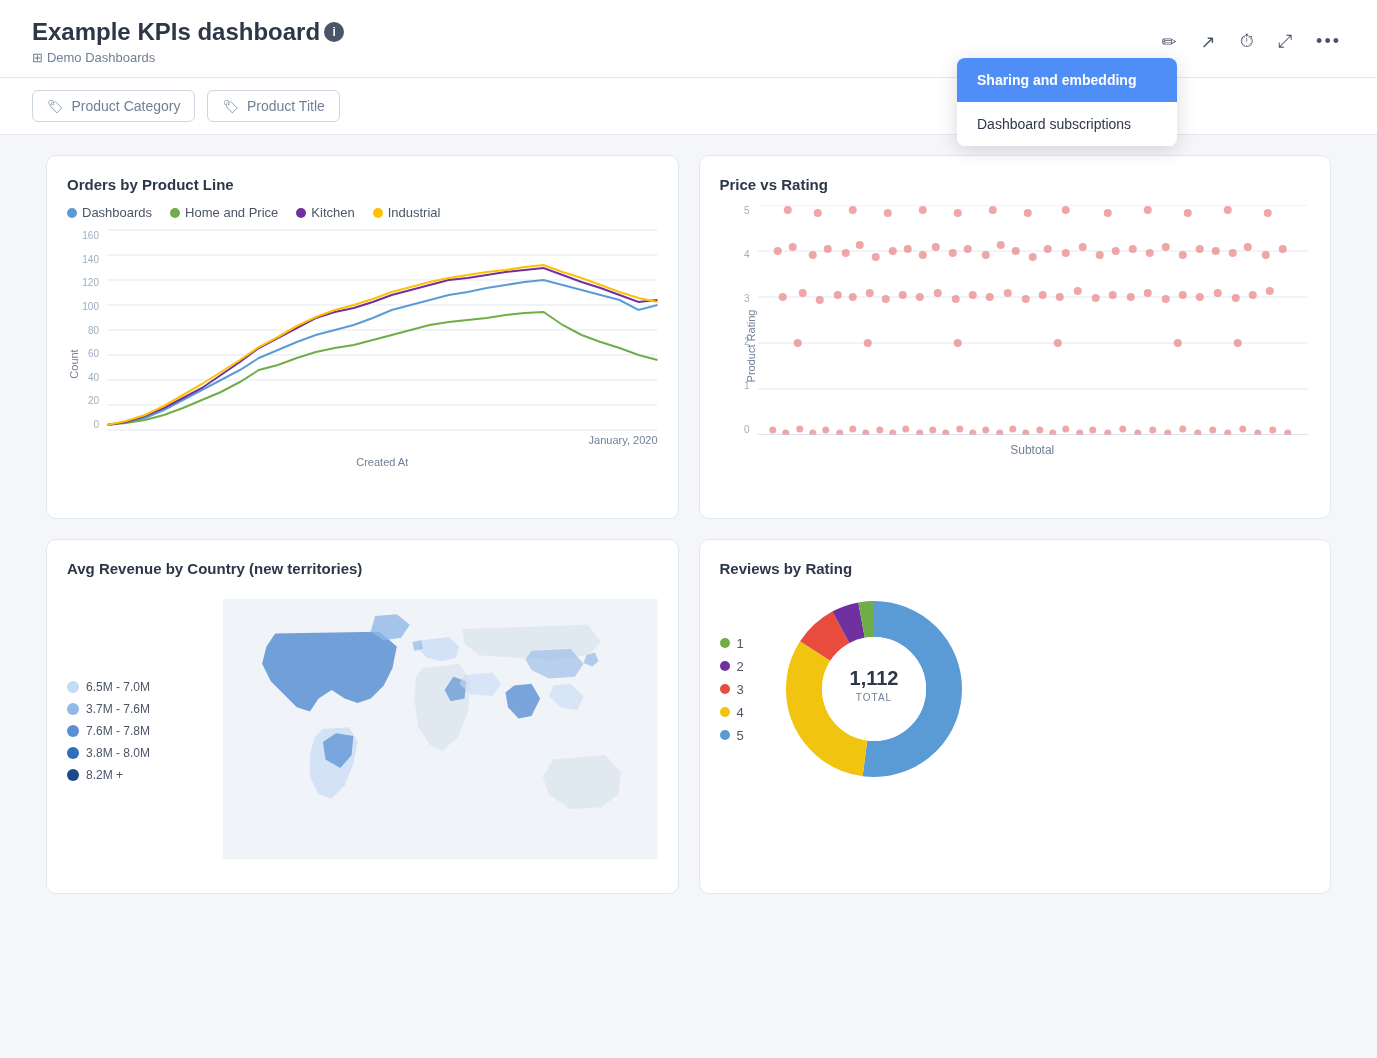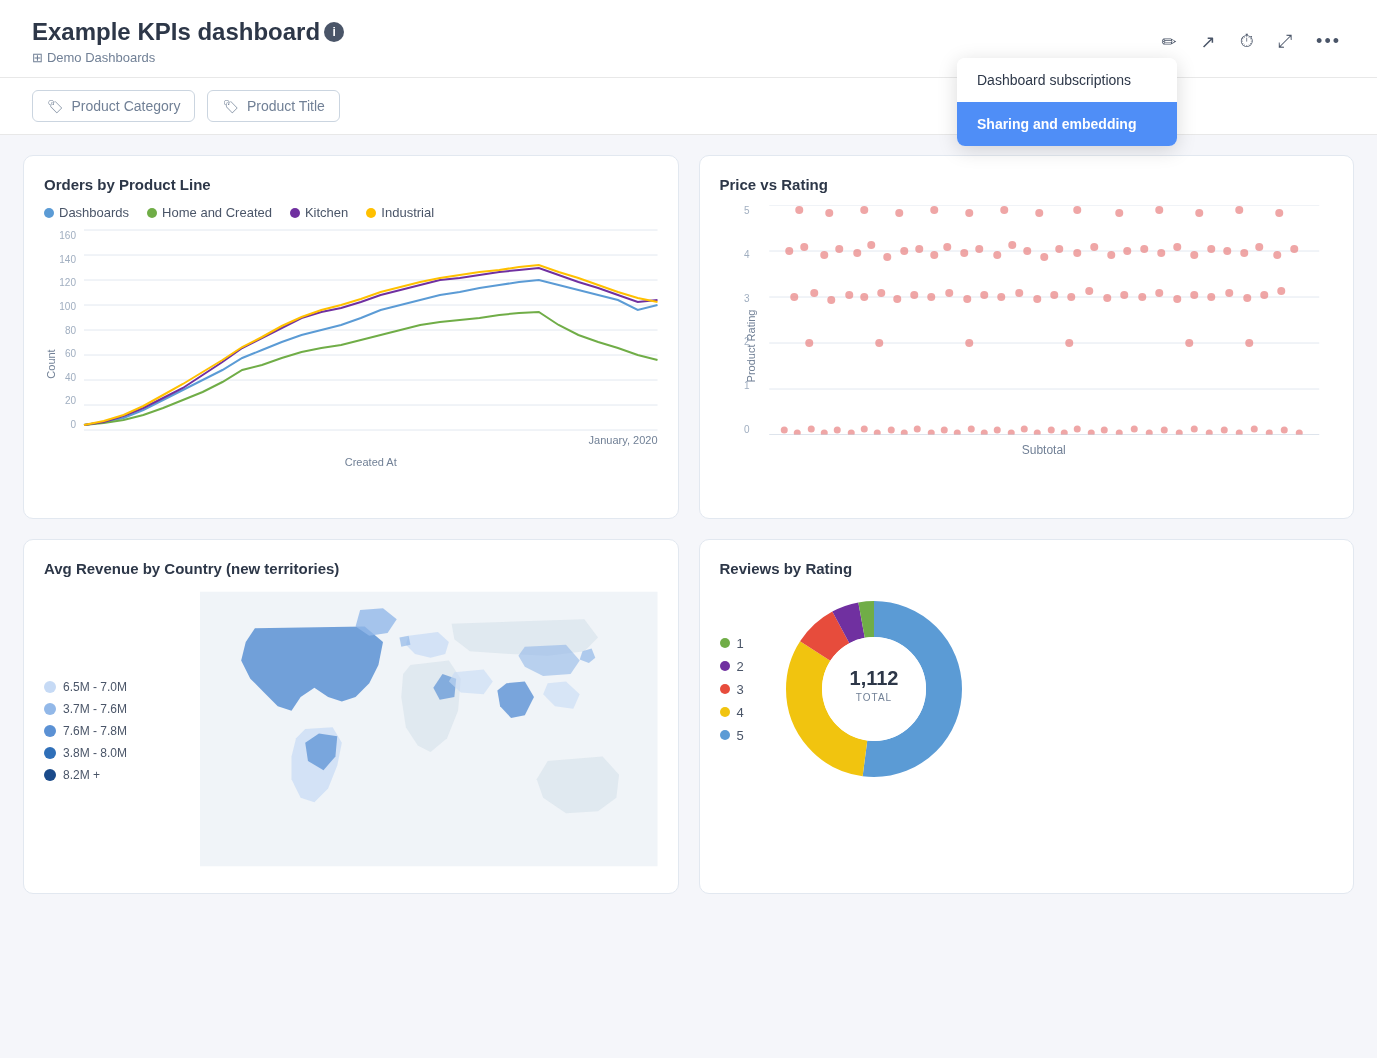--- a/index.html
+++ b/index.html
@@ -73,21 +73,21 @@
       display: flex;
       align-items: center;
       gap: 8px;
       font-size: 14px;
       color: #718096;
       background: #fff;
       cursor: pointer;
     }
     .filter-chip .tag-icon { font-size: 13px; }
     .main-content {
-      padding: 20px 23px;
+      padding: 20px 46px;
       display: grid;
       grid-template-columns: 1fr 1fr;
       gap: 20px;
     }
     .card {
       background: #fff;
       border-radius: 10px;
       border: 1px solid #e2e8f0;
       padding: 20px;
       position: relative;
@@ -232,22 +232,22 @@
   <div class="header-actions">
     <button class="header-icon-btn">✏</button>
     <button class="header-icon-btn">↗</button>
     <button class="header-icon-btn">⏱</button>
     <button class="header-icon-btn">⤢</button>
     <button class="header-icon-btn" style="letter-spacing:2px;">•••</button>
   </div>
 </div>
 
 <div class="dropdown-menu">
+  <div class="dropdown-item active">Sharing and embedding</div>
   <div class="dropdown-item">Dashboard subscriptions</div>
-  <div class="dropdown-item active">Sharing and embedding</div>
 </div>
 
 <div class="filters-bar">
   <div class="filter-chip">
     <span class="tag-icon">🏷</span>
     <span>Product Category</span>
   </div>
   <div class="filter-chip">
     <span class="tag-icon">🏷</span>
     <span>Product Title</span>
@@ -258,21 +258,21 @@
 
   <div class="card">
     <div class="card-title">Orders by Product Line</div>
     <div class="legend">
       <div class="legend-item">
         <div class="legend-dot" style="background:#5B9BD5;"></div>
         <span>Dashboards</span>
       </div>
       <div class="legend-item">
         <div class="legend-dot" style="background:#70AD47;"></div>
-        <span>Home and Created</span>
+        <span>Home and Price</span>
       </div>
       <div class="legend-item">
         <div class="legend-dot" style="background:#7030A0;"></div>
         <span>Kitchen</span>
       </div>
       <div class="legend-item">
         <div class="legend-dot" style="background:#FFC000;"></div>
         <span>Industrial</span>
       </div>
     </div>

